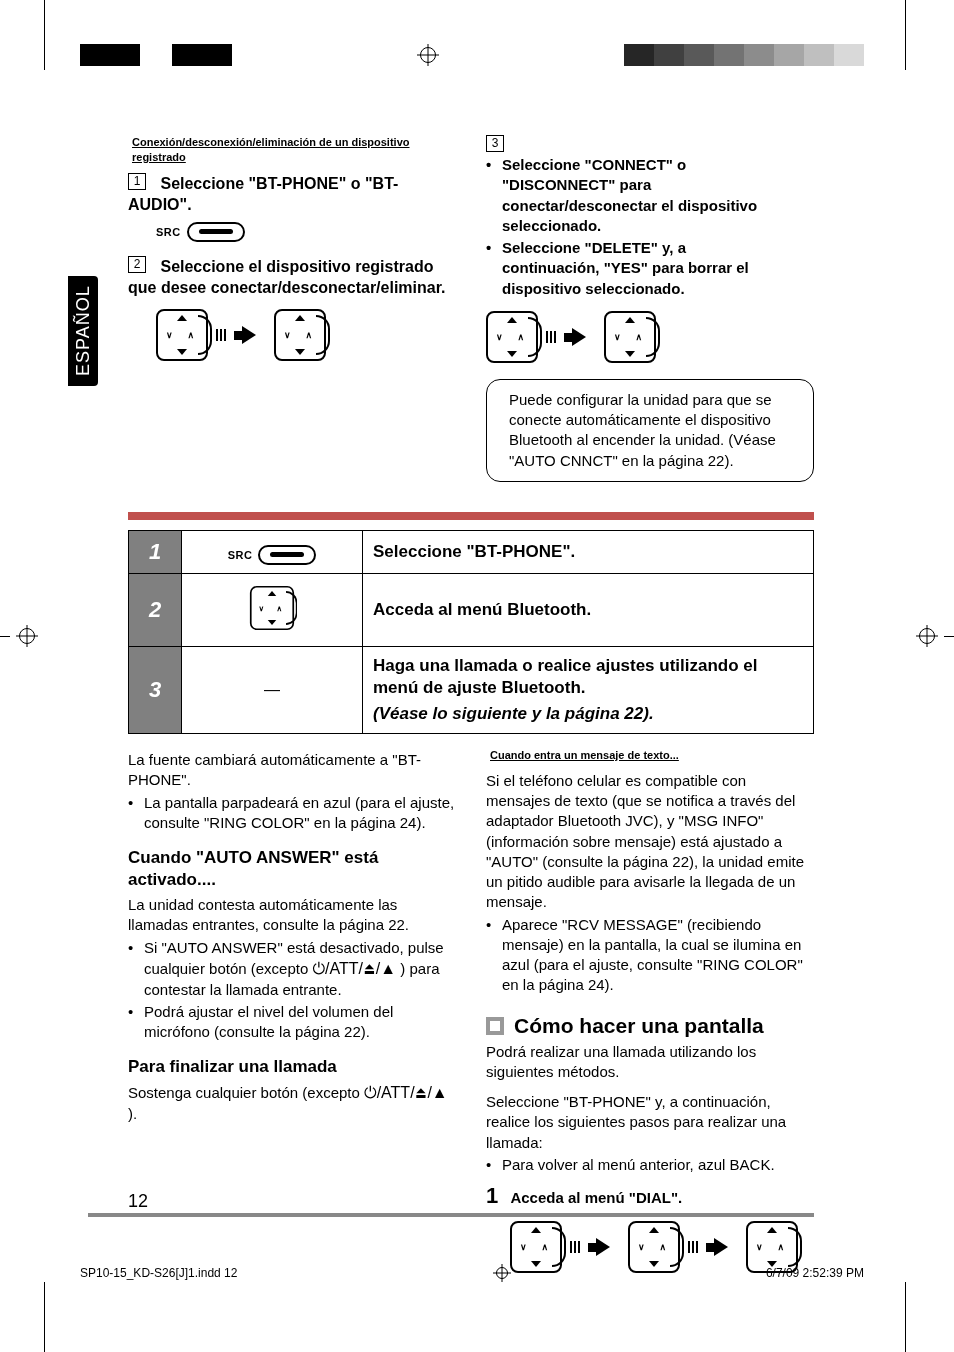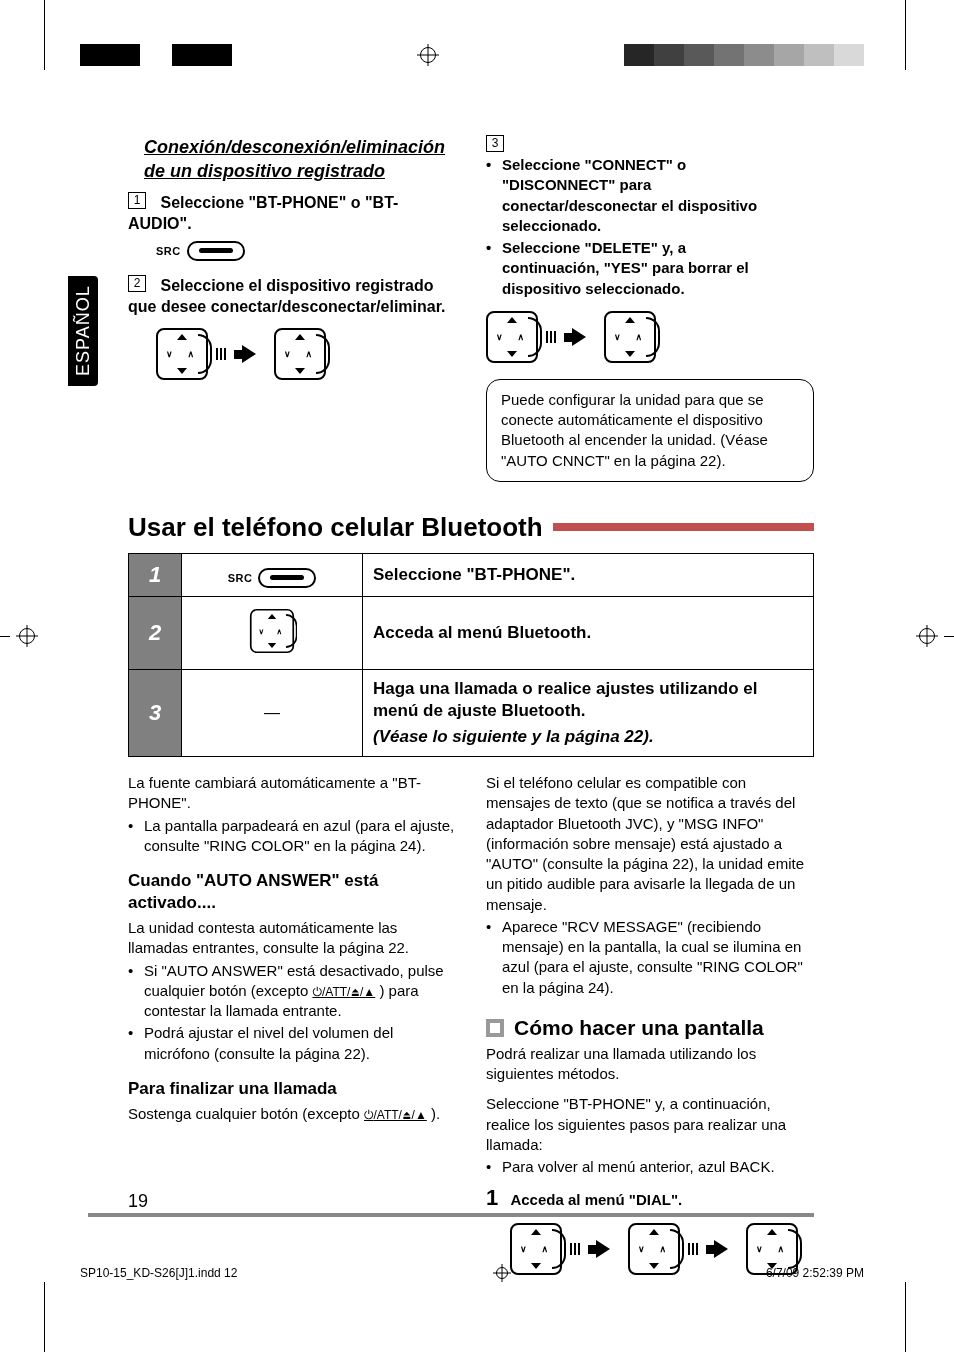--- a/index.html
+++ b/index.html
@@ -74,26 +74,25 @@
     top: 135px;
     bottom: 120px;
   }
   .cols-top {
     display:flex;
     gap: 30px;
   }
   .col { flex:1; min-width:0; }
 
   h3.ul {
-    font-size: 18px;
+    font-size: 11px;
     font-weight:700;
     text-decoration: underline;
-    margin:0 0 8px 16px;
+    margin:0 0 8px 4px;
     line-height:1.35;
-    font-style:italic;
   }
   h3.noul {
     font-size: 17px;
     font-weight:700;
     margin:14px 0 4px 0;
     line-height:1.3;
   }
   .boxnum {
     display:inline-block;
     border:1px solid #000;
@@ -156,21 +155,21 @@
     background:repeating-linear-gradient(to right,#000 0 2px,transparent 2px 4px);
     vertical-align:middle; margin-right:-2px;
   }
 
   .icons-row { display:flex; align-items:center; gap:8px; margin:10px 0 4px 28px; }
   .icons-row.noindent { margin-left:0; }
 
   .note-box {
     border:1px solid #000;
     border-radius:14px;
-    padding:10px 14px;
+    padding:10px 22px;
     font-size:15px;
     line-height:1.35;
     margin-top:16px;
   }
 
   .bulleted { list-style:none; padding:0; margin:0; }
   .bulleted > li { position:relative; padding-left:16px; font-size:15px; line-height:1.35; margin:2px 0; }
   .bulleted > li::before { content:"•"; position:absolute; left:0; }
   .bulleted > li.bold { font-weight:700; }
 
@@ -221,21 +220,21 @@
     height:4px; background:#888;
   }
   .pg-rule .stub { position:absolute; left:-40px; top:0; width:40px; height:4px; background:#888; }
   .footer {
     position:absolute; left:80px; right:90px;
     bottom:70px;
     font-size:12px;
     display:flex; justify-content:space-between; align-items:center;
   }
 
-  .att-glyph { font-size:12px; vertical-align:baseline;text-decoration:underline; }
+  .att-glyph { font-size:16px; vertical-align:baseline; }
 </style>
 </head>
 <body>
 
 <div class="page">
 
   <div style="position:absolute;left:44px;top:0;" class="crop-line-v"></div>
   <div style="position:absolute;right:48px;top:0;" class="crop-line-v"></div>
   <div class="reg-bar top">
     <div style="width:80px"></div>
@@ -349,21 +348,20 @@
           </span>
         </div>
 
         <div class="note-box">
           <span>Puede configurar la unidad para que se conecte automáticamente el dispositivo Bluetooth al encender la unidad. (Véase "AUTO CNNCT" en la página 22).</span>
         </div>
       </div>
     </div>
 
     <div class="section-hd">
-      <h2>Usar el teléfono celular Bluetooth</h2>
       <div class="red-rule"></div>
     </div>
 
     <table class="step-table">
       <tbody>
           <tr>
         <td class="numcell">1</td>
         <td class="iconcell">
           <span class="src-btn">
             <span class="src-label">SRC</span>
@@ -416,20 +414,21 @@
 
         <h3 class="noul">Para finalizar una llamada</h3>
         <p class="para">
           <span>Sostenga cualquier botón (excepto </span>
           <span class="att-glyph">⏻<span>/ATT/</span>⏏/▲</span>
           <span>).</span>
         </p>
       </div>
 
       <div class="col">
+        <h3 class="ul">Cuando entra un mensaje de texto...</h3>
         <p class="para">Si el teléfono celular es compatible con mensajes de texto (que se notifica a través del adaptador Bluetooth JVC), y "MSG INFO" (información sobre mensaje) está ajustado a "AUTO" (consulte la página 22), la unidad emite un pitido audible para avisarle la llegada de un mensaje.</p>
         <ul class="bulleted">
           <li>Aparece "RCV MESSAGE" (recibiendo mensaje) en la pantalla, la cual se ilumina en azul (para el ajuste, consulte "RING COLOR" en la página 24).</li>
         </ul>
 
         <div class="sub-hd">
           <span class="sq"></span>
           <h3>Cómo hacer una pantalla</h3>
         </div>
         <p class="para">Podrá realizar una llamada utilizando los siguientes métodos.</p>
@@ -466,21 +465,21 @@
               <span class="dots r">∧</span>
             </span>
         </div>
       </div>
     </div>
   </div>
 
   <div class="pg-rule">
       <div class="stub"></div>
     </div>
-  <div class="pgnum">19</div>
+  <div class="pgnum">12</div>
 
   <div class="footer">
     <span>SP10-15_KD-S26[J]1.indd   12</span>
     <span class="cross" style="width:18px;height:18px">
         <span class="ring"></span>
       </span>
     <span>6/7/09   2:52:39 PM</span>
   </div>
 
   <div style="position:absolute;left:44px;bottom:0;" class="crop-line-v"></div>

